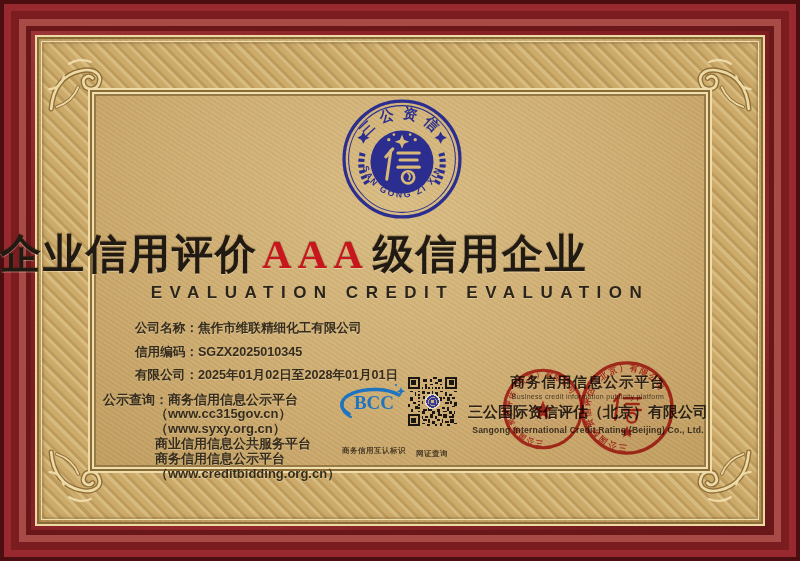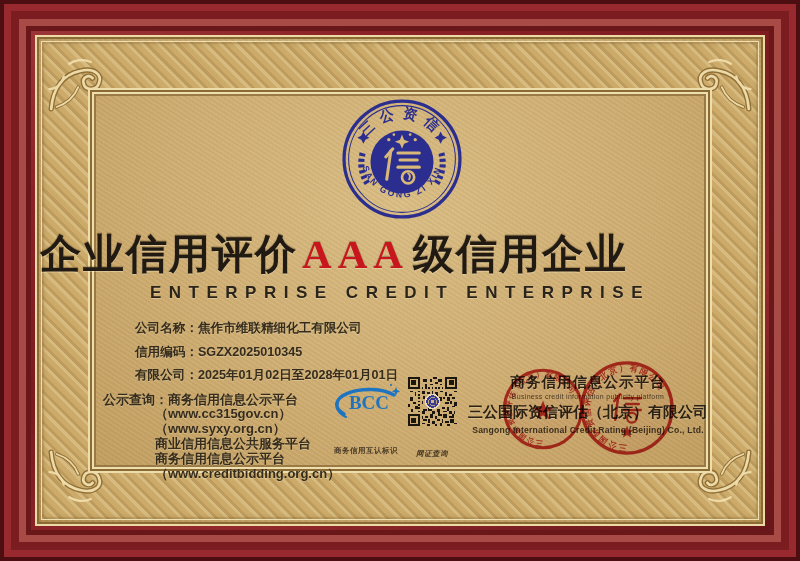--- a/index.html
+++ b/index.html
@@ -35,43 +35,43 @@
   .flourish{position:absolute;width:72px;height:72px;opacity:.9;}
   .fl-tl{left:44px;top:44px;}
   .fl-tr{right:44px;top:44px;transform:scaleX(-1);}
   .fl-bl{left:44px;bottom:44px;transform:scaleY(-1);}
   .fl-br{right:44px;bottom:44px;transform:scale(-1,-1);}
 
   
   .logo{position:absolute;left:341px;top:98px;width:122px;height:122px;}
 
   
-  .title{position:absolute;left:0;top:227px;width:668px;text-align:center;
+  .title{position:absolute;left:0;top:227px;width:668px;text-align:left;
     font-family:"Liberation Serif","DejaVu Serif",serif;font-weight:700;
     font-size:41px;letter-spacing:2px;color:#211a12;
     text-shadow:0 1px 0 rgba(255,246,220,.35), 0 -1px 1px rgba(60,40,10,.35);white-space:nowrap;}
   .title .grade{color:#c8161d;letter-spacing:6px;padding:0 4px;}
   .subtitle{position:absolute;left:0;top:283px;width:800px;text-align:center;
     font-weight:700;font-size:17px;letter-spacing:7.5px;color:#2b241a;
     text-shadow:0 1px 0 rgba(255,246,220,.3);white-space:nowrap;}
 
   
   .info{position:absolute;left:103px;top:320px;color:#352c1d;}
   .info .row{height:23.5px;font-size:12.6px;font-weight:700;white-space:nowrap;
     text-shadow:0 1px 0 rgba(255,246,220,.25);margin-left:32px;}
   .info .qrow{height:14.9px;font-size:13px;font-weight:700;white-space:nowrap;
     text-shadow:0 1px 0 rgba(255,246,220,.25);}
   .info .indent{padding-left:52px;}
   .info .lbl{display:inline-block;min-width:52px;}
 
   
-  .bcc{position:absolute;left:334px;top:381px;width:80px;}
+  .bcc{position:absolute;left:334px;top:381px;width:80px;text-align:center;}
   .bcc svg{width:70px;height:42px;}
   .cap{font-size:7.5px;font-weight:700;color:#4a3c26;margin-top:19px;letter-spacing:.5px;}
-  .qr{position:absolute;left:407px;top:377px;width:50px;text-align:center;font-style:italic;}
+  .qr{position:absolute;left:407px;top:377px;width:50px;text-align:center;}
   .qr svg{width:49px;height:49px;}
 
   
   .issuer{position:absolute;left:466px;top:373px;width:244px;text-align:center;color:#2b2114;}
   .issuer .cn1{font-size:14.5px;font-weight:700;letter-spacing:1px;text-shadow:0 1px 0 rgba(255,246,220,.25);}
   .issuer .en1{font-size:7px;color:#4a3c26;margin-top:1px;letter-spacing:.3px;}
   .issuer .cn2{font-size:15px;font-weight:700;margin-top:3px;text-shadow:0 1px 0 rgba(255,246,220,.25);white-space:nowrap;}
   .issuer .en2{font-size:8.6px;color:#3b3020;margin-top:3px;letter-spacing:.2px;white-space:nowrap;font-weight:bold;}
 
   .seal{position:absolute;mix-blend-mode:multiply;opacity:.88;}
@@ -168,21 +168,21 @@
       <path d="M58,61 H75"></path>
       <path d="M56,68 H77"></path>
       <circle cx="66" cy="78" r="6" stroke-width="2.6"></circle>
       <path d="M66,74 q3,2 1,6" stroke-width="1.8"></path>
     </g>
   </svg>
 
   <div class="title">
     <span>企业信用评价</span><span class="grade">AAA</span><span>级信用企业</span>
   </div>
-  <div class="subtitle">ENTERPRISE CREDIT ENTERPRISE</div>
+  <div class="subtitle">EVALUATION CREDIT EVALUATION</div>
 
   <div class="info">
     <div class="row">
       <span class="lbl">公司名称：</span><span class="val">焦作市维联精细化工有限公司</span>
     </div>
     <div class="row">
       <span class="lbl">信用编码：</span><span class="val">SGZX2025010345</span>
     </div>
     <div class="row">
       <span class="lbl">有限公司：</span><span class="val">2025年01月02日至2028年01月01日</span>

